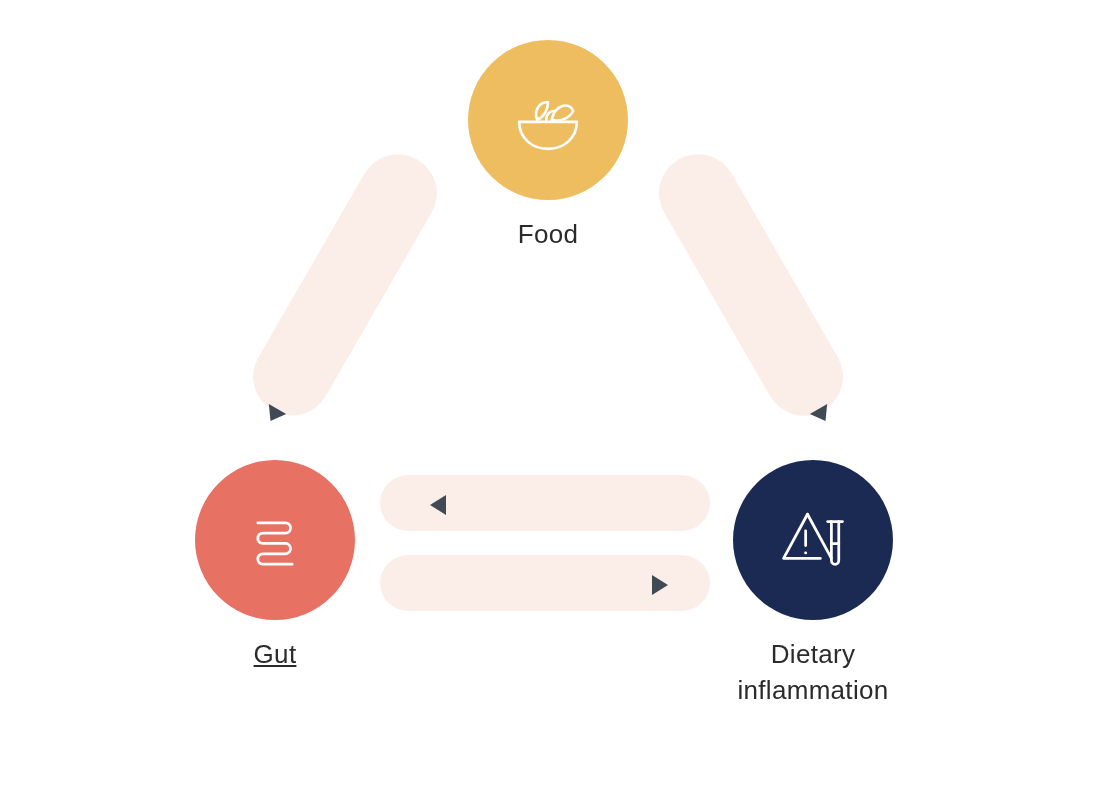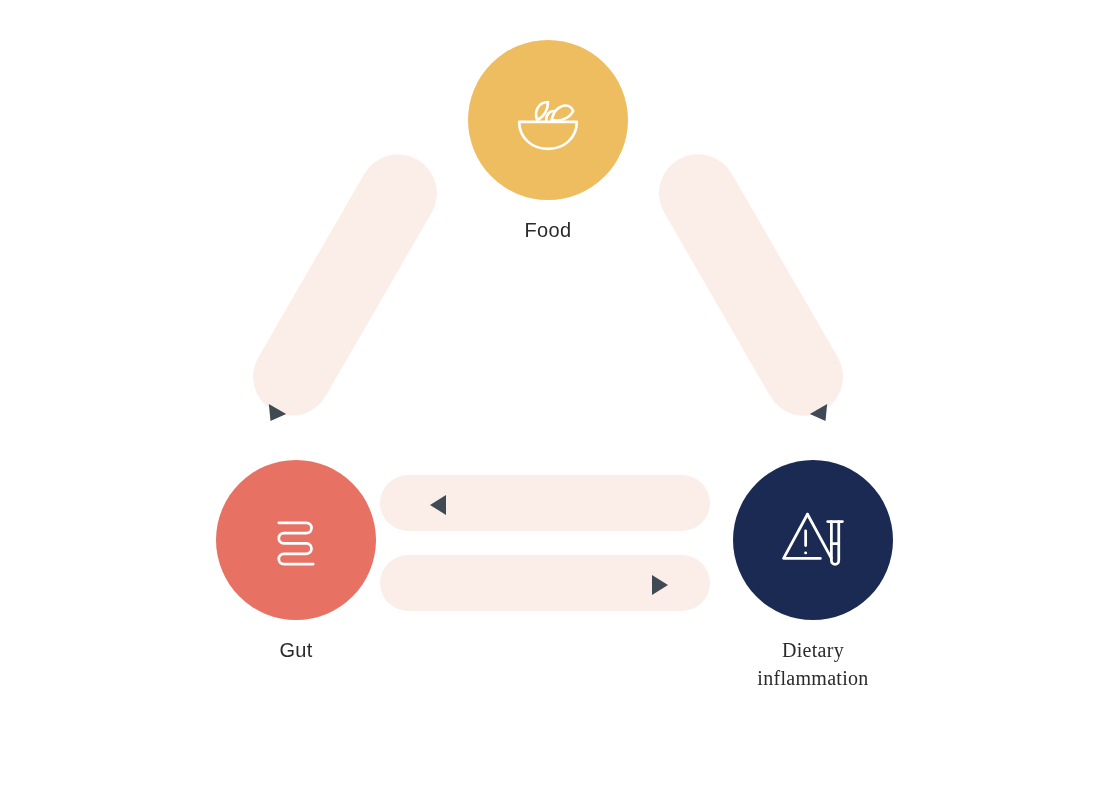--- a/index.html
+++ b/index.html
@@ -25,21 +25,21 @@
     width: 160px;
     height: 160px;
     border-radius: 50%;
     display: flex;
     align-items: center;
     justify-content: center;
     margin: 0 auto;
   }
   .label {
     margin-top: 16px;
-    font-size: 20px;
+    font-size: 26px;
     line-height: 1.4;
     letter-spacing: 0.3px;
   }
   
   .c-yellow { background: #eebd60; }
   .c-coral  { background: #e77163; }
   .c-navy   { background: #1a2a52; }
 
   .icon-svg { display: block; }
 
@@ -143,32 +143,32 @@
         <path d="M18 52 H82 C82 70 68 82 50 82 C32 82 18 70 18 52 Z"></path>
 
         <path d="M38 50 C34 40 40 30 50 30 C50 38 46 46 38 50 Z"></path>
         <path d="M54 50 C58 32 74 30 78 40 C74 48 64 52 54 50 Z"></path>
         <path d="M48 50 C48 44 52 40 56 40"></path>
       </svg>
     </div>
     <div class="label">Food</div>
   </div>
 
-  <div class="node" style="left:196px; top:460px; width:200px;">
+  <div class="node" style="left:175px; top:460px; width:200px;text-decoration:underline;">
     <div class="circle c-coral">
       <svg class="icon-svg" width="86" height="86" viewBox="0 0 100 100" fill="none" stroke="#ffffff" stroke-width="3.2" stroke-linecap="round" stroke-linejoin="round">
         <path d="M30 30 H62 C70 30 70 42 62 42 H36 C28 42 28 54 36 54 H62 C70 54 70 66 62 66 H36 C28 66 28 78 36 78 H70"></path>
       </svg>
     </div>
     <div class="label">
       <span>Gut</span><br>
     </div>
   </div>
 
-  <div class="node" style="left:713px; top:460px; width:200px;font-family:Liberation Serif, serif;">
+  <div class="node" style="left:713px; top:460px; width:200px;">
     <div class="circle c-navy">
       <svg class="icon-svg" width="92" height="92" viewBox="0 0 100 100" fill="none" stroke="#ffffff" stroke-width="3" stroke-linecap="round" stroke-linejoin="round">
 
         <path d="M44 22 L18 70 H58"></path>
         <path d="M44 22 L70 70"></path>
         <line x1="42" y1="40" x2="42" y2="56"></line>
         <circle cx="42" cy="64" r="1.6" fill="#ffffff" stroke="none"></circle>
 
         <path d="M66 30 H82"></path>
         <path d="M70 30 V72 C70 78 78 78 78 72 V30"></path>

